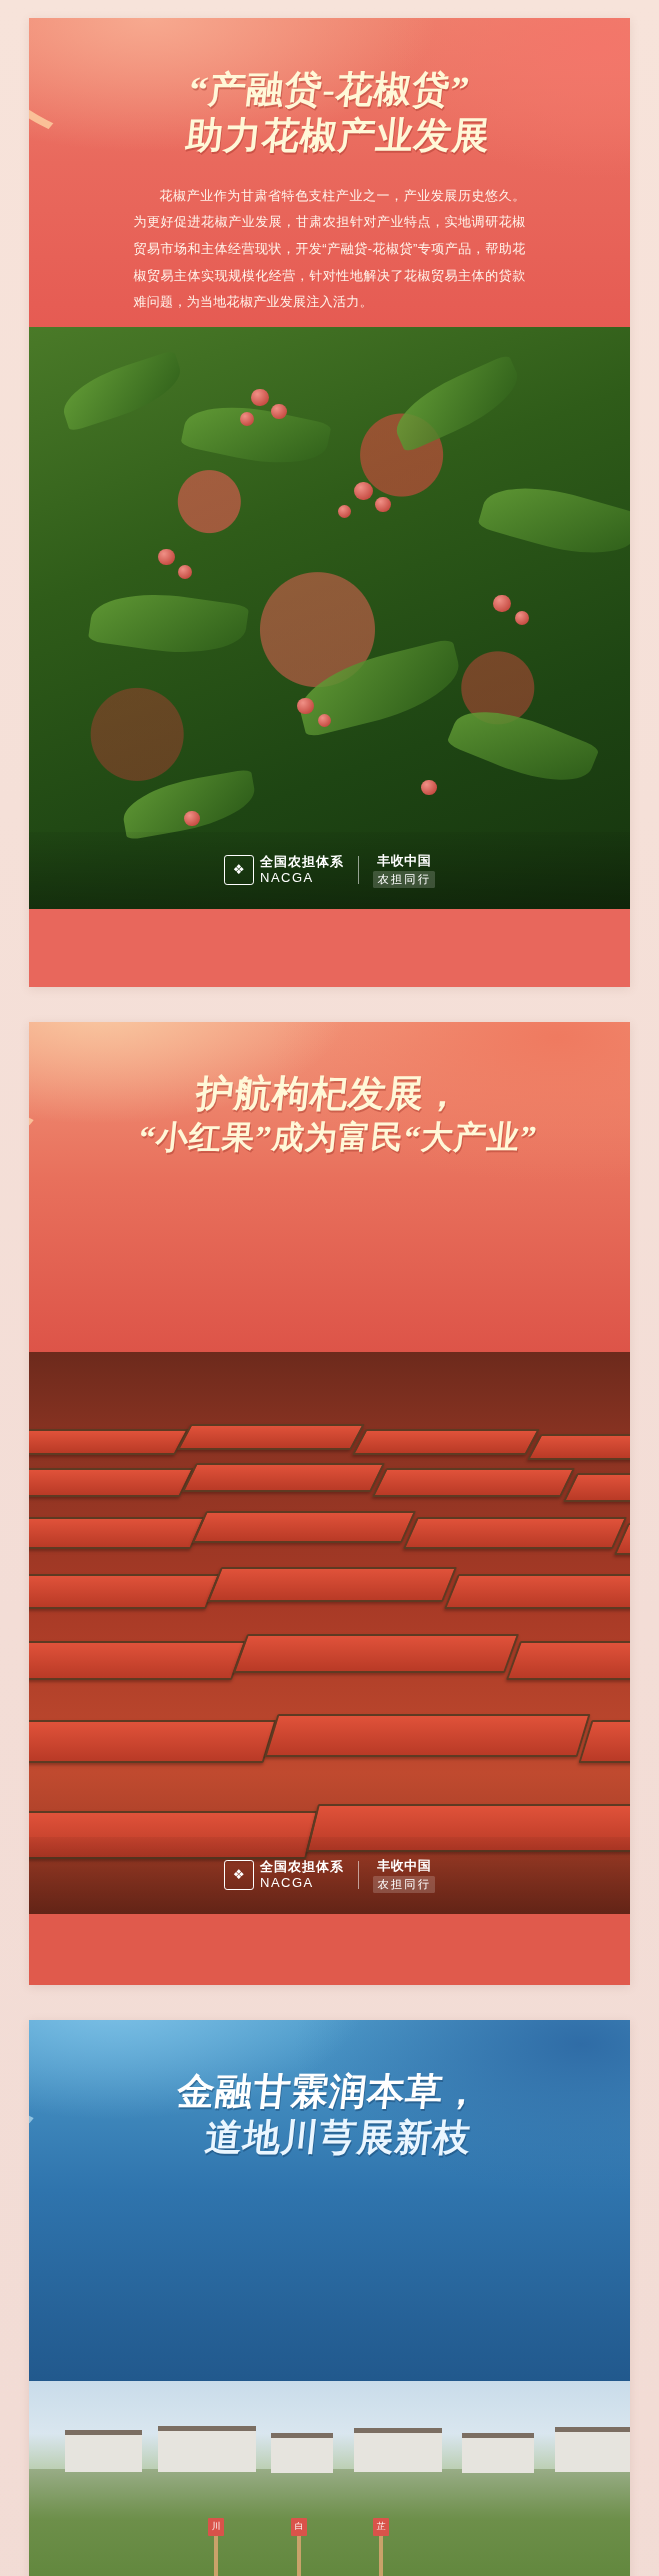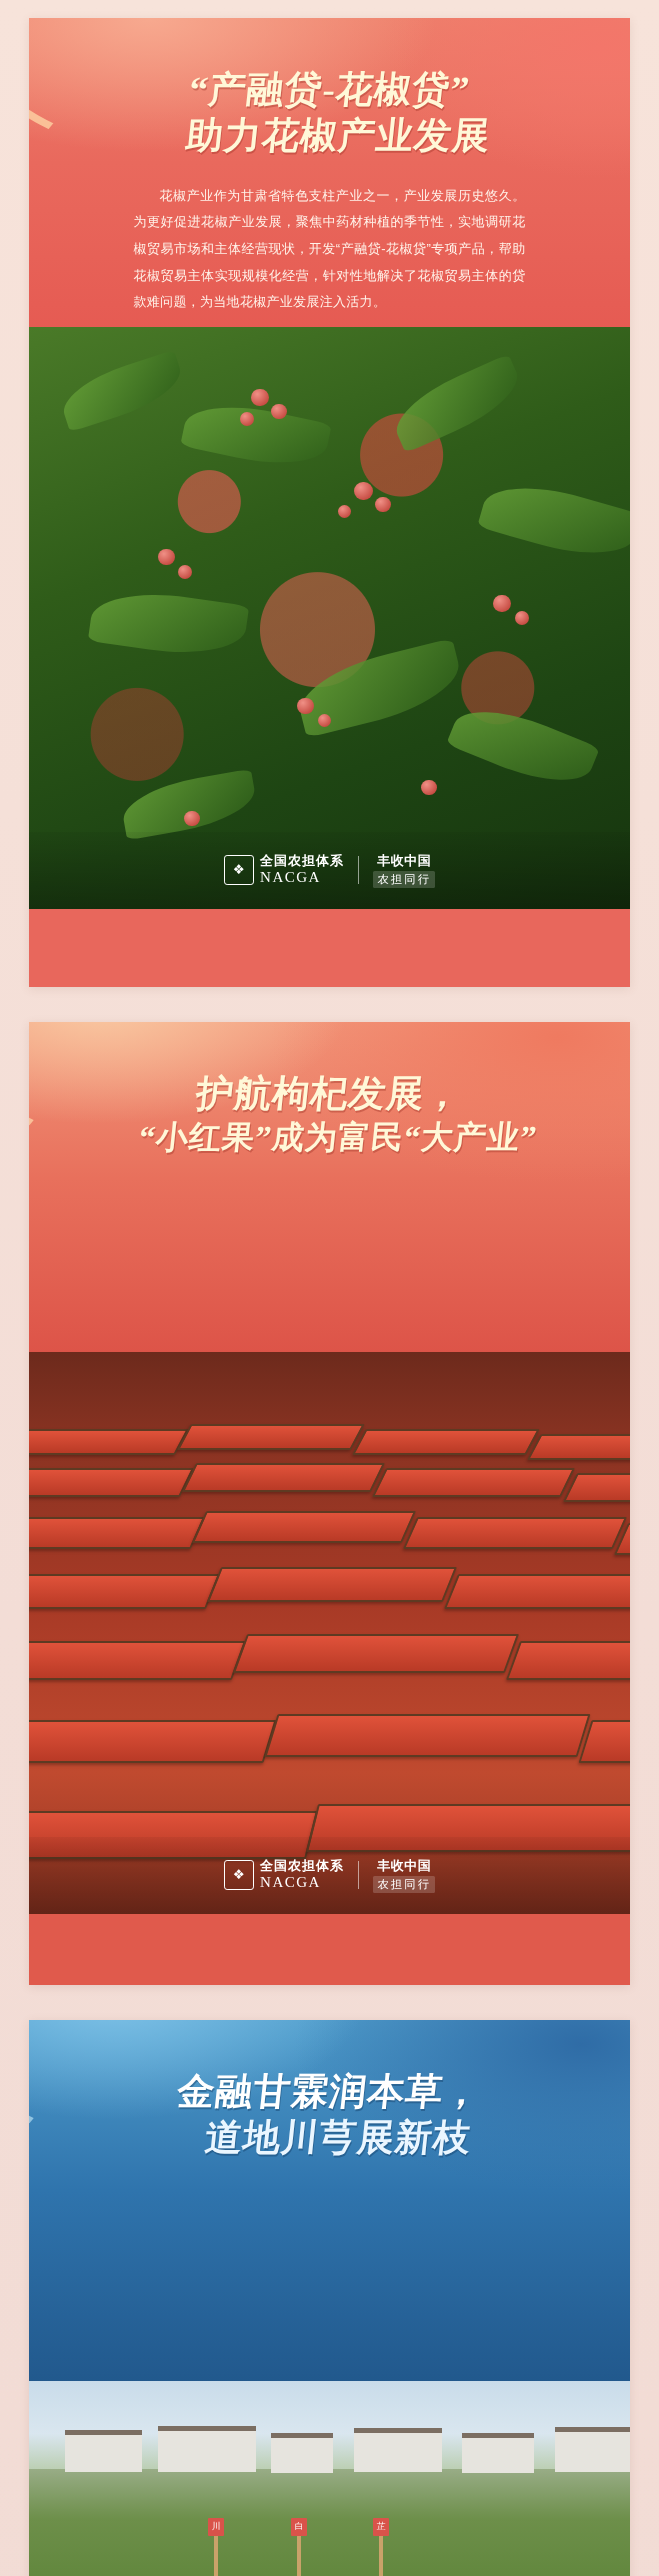--- a/index.html
+++ b/index.html
@@ -160,23 +160,23 @@
   }
   .logo-txt-cn {
     color: #ffffff;
     font-size: 13px;
     letter-spacing: 1px;
     line-height: 1.15;
     font-weight: bold;
   }
   .logo-txt-en {
     color: #ffffff;
-    font-size: 15px;
+    font-size: 13px;
     letter-spacing: 1.5px;
-    font-family: Liberation Serif, serif;
+    font-family: Liberation Sans, sans-serif;
     line-height: 1.2;
   }
   .divider-v {
     width: 0.5px; height: 28px;
     background: rgba(255,255,255,.55);
   }
   .logo-second { display: flex; flex-direction: column; align-items: center; }
   .logo-second .l1 {
     color: #ffffff; font-size: 13px; letter-spacing: 0.5px; font-weight: bold;
   }
@@ -282,21 +282,21 @@
     <div class="c1-top"></div>
     <div class="swoosh c1-s1"></div>
     <div class="swoosh c1-s2"></div>
     <div class="swoosh c1-s3"></div>
 
     <div class="title-block">
       <div class="t-line tilt">“产融贷-花椒贷”</div>
       <div class="t-line tilt l2">助力花椒产业发展</div>
     </div>
 
-    <div class="desc">花椒产业作为甘肃省特色支柱产业之一，产业发展历史悠久。为更好促进花椒产业发展，聚焦中药材种植的季节性，实地调研花椒贸易市场和主体经营现状，开发“产融贷-花椒贷”专项产品，帮助花椒贸易主体实现规模化经营，针对性地解决了花椒贸易主体的贷款难问题，为当地花椒产业发展注入活力。</div>
+    <div class="desc">花椒产业作为甘肃省特色支柱产业之一，产业发展历史悠久。为更好促进花椒产业发展，甘肃农担针对产业特点，实地调研花椒贸易市场和主体经营现状，开发“产融贷-花椒贷”专项产品，帮助花椒贸易主体实现规模化经营，针对性地解决了花椒贸易主体的贷款难问题，为当地花椒产业发展注入活力。</div>
 
     <div class="photo c1-photo">
       <div class="bg"></div>
       <div class="leaf" style="left:31px; top:41px; width:124px; height:46px; transform:rotate(-18deg);"></div>
       <div class="leaf" style="left:155px; top:82px; width:144px; height:52px; transform:rotate(12deg);"></div>
       <div class="leaf" style="left:361px; top:52px; width:134px; height:49px; transform:rotate(-24deg);"></div>
       <div class="leaf" style="left:453px; top:165px; width:155px; height:57px; transform:rotate(16deg);"></div>
       <div class="leaf" style="left:62px; top:268px; width:155px; height:57px; transform:rotate(8deg);"></div>
       <div class="leaf" style="left:268px; top:330px; width:165px; height:62px; transform:rotate(-14deg);"></div>
       <div class="leaf" style="left:422px; top:392px; width:144px; height:54px; transform:rotate(22deg);"></div>

